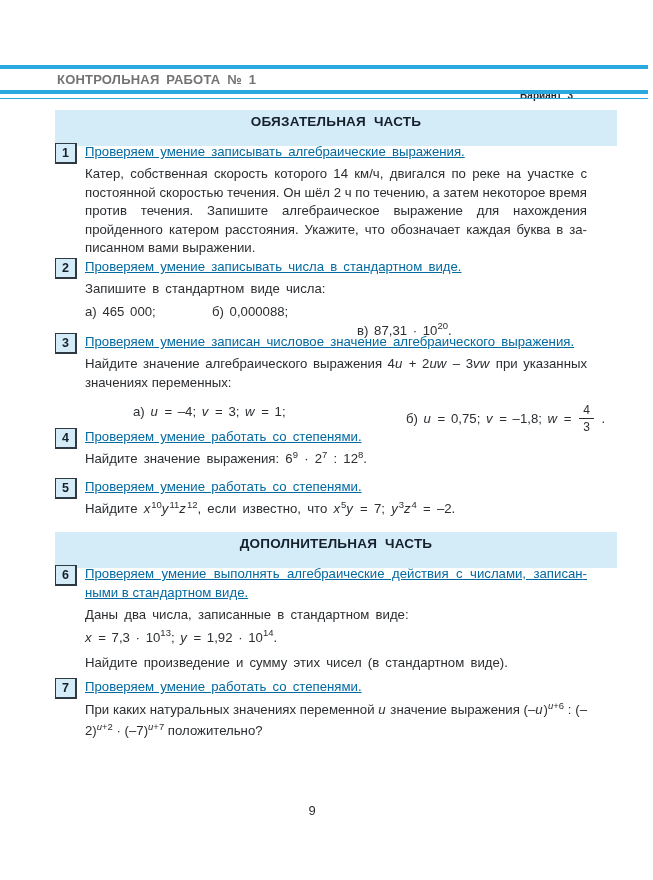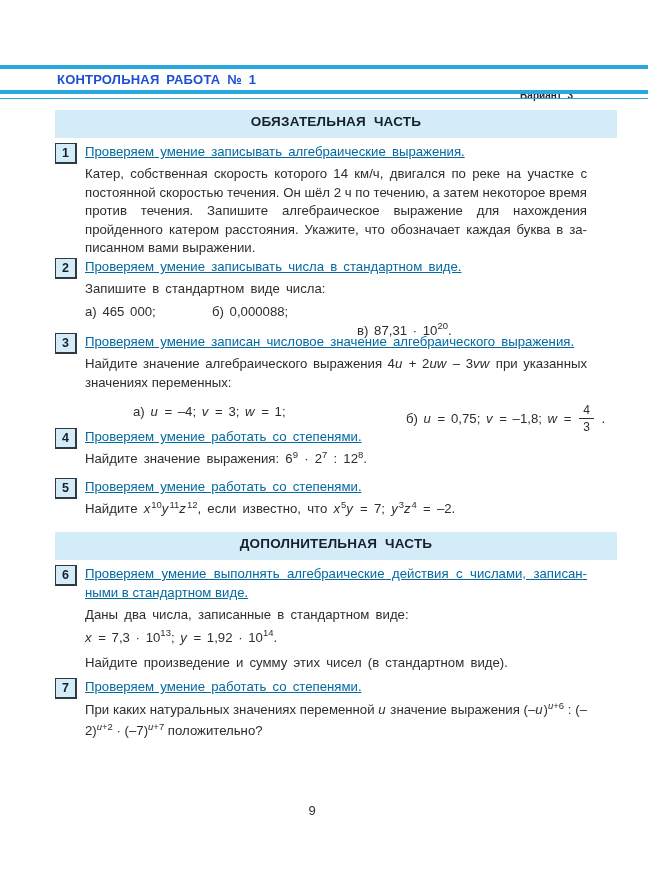--- a/index.html
+++ b/index.html
@@ -6,25 +6,25 @@
   .page{
     position:relative;width:653px;height:880px;background:#ffffff;overflow:hidden;
     font-family:"Liberation Sans", sans-serif;color:#2b2e31;font-size:13.2px;
   }
   
   .rule{position:absolute;left:0;width:648px;background:#2aa9e0;}
   .rule-top{top:65px;height:4px;}
   .rule-mid{top:90px;height:4px;}
   .rule-thin{top:97.5px;height:1.5px;}
   .header-row{position:absolute;top:72px;left:57px;width:516px;height:17px;}
-  .h-title{font-weight:bold;font-size:13px;color:#1d4ed8;letter-spacing:.2px;word-spacing:3px;}
+  .h-title{font-weight:bold;font-size:13px;color:#737373;letter-spacing:.2px;word-spacing:3px;}
   .h-variant{position:absolute;right:0;top:18px;font-weight:bold;font-size:10px;color:#1b2430;word-spacing:3px;}
   
   .banner{
-    position:absolute;left:55px;width:562px;height:28px;line-height:24px;
+    position:absolute;left:55px;width:562px;height:36px;line-height:24px;
     background:#d4ecf8;text-align:center;font-weight:bold;font-size:13.5px;color:#15202b;
     letter-spacing:.2px;word-spacing:4px;
   }
   .banner-required{top:110px;}
   .banner-additional{top:532px;}
   
   .problem{position:absolute;left:55px;width:532px;}
   .num-box{
     position:absolute;left:0;top:1px;width:19px;height:18px;
     background:#d4ecf8;border:1px solid #2e3942;border-right-width:2px;border-bottom-width:2px;

